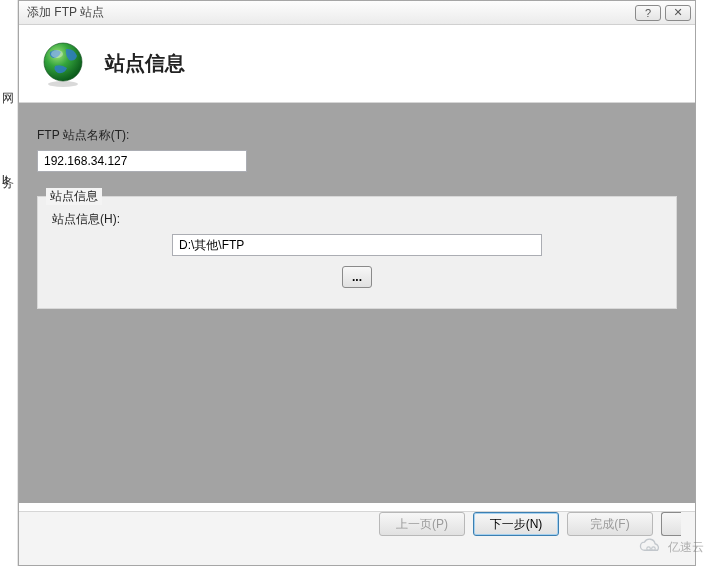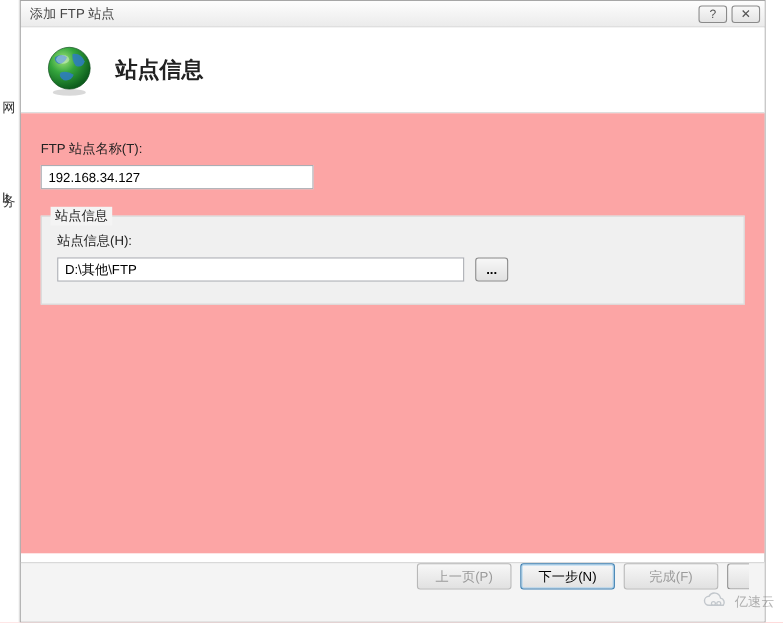--- a/index.html
+++ b/index.html
@@ -81,38 +81,38 @@
       height: 48px;
       margin-right: 18px;
     }
     .header-title {
       font-size: 20px;
       font-weight: bold;
       color: #222;
     }
     .content {
       padding: 24px 18px 10px 18px;
-      background: #fca5a5;
+      background: #a3a3a3;
       height: 400px;
     }
     .form-label {
       display: block;
       margin-bottom: 6px;
       color: #222;
     }
     .text-input {
       height: 22px;
       border: 1px solid #abadb3;
       background: #fff;
       padding: 2px 6px;
       font-size: 12px;
       font-family: inherit;
     }
     .site-name-input {
-      width: 248px;
+      width: 210px;
       margin-bottom: 18px;
     }
     .groupbox {
       border: 1px solid #d8d8d8;
       background: #f0f0f0;
       padding: 14px 14px 20px 14px;
       position: relative;
       margin-top: 6px;
     }
     .groupbox-title {
@@ -120,20 +120,21 @@
       top: -9px;
       left: 8px;
       background: #f4f4f4;
       padding: 0 4px;
       color: #222;
     }
     .path-row {
       display: flex;
       align-items: center;
       gap: 10px;
+      flex-direction: column;
     }
     .path-input {
       width: 370px;
     }
     .browse-btn {
       width: 30px;
       height: 22px;
       border: 1px solid #8a8a8a;
       border-radius: 3px;
       background: linear-gradient(#f7f7f7, #e1e1e1);

